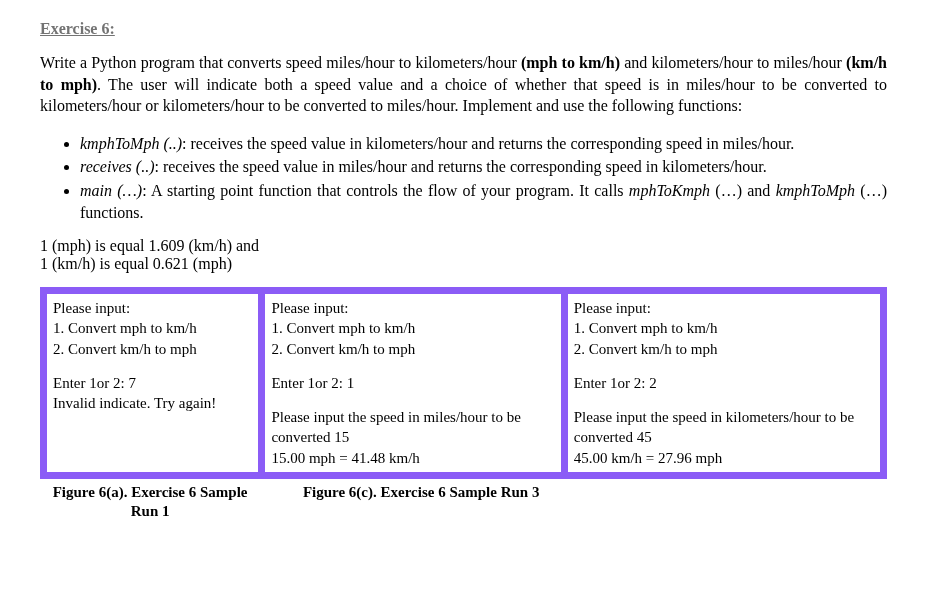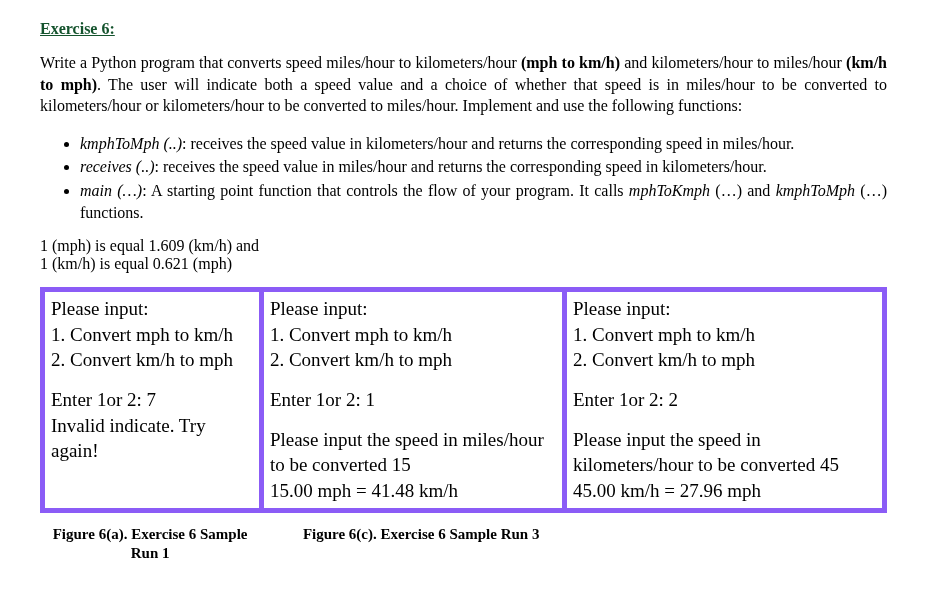--- a/index.html
+++ b/index.html
@@ -6,21 +6,21 @@
     font-family: "Times New Roman", Times, serif;
     font-size: 16px;
     color: #000;
     background: #fff;
     margin: 0;
     padding: 20px 40px;
     width: 927px;
     box-sizing: border-box;
   }
   .title {
-    color: #14532d;
+    color: #737373;
     font-weight: bold;
     text-decoration: underline;
     margin-bottom: 14px;
   }
   .para {
     text-align: justify;
     margin-bottom: 16px;
     line-height: 1.35;
   }
   .bold { font-weight: bold; }
@@ -45,36 +45,35 @@
   }
   .conv-right {
     flex: 1;
   }
   table.samples {
     border-collapse: collapse;
     width: 100%;
     margin-top: 6px;
   }
   table.samples td {
-    border: 5px solid #8b5cf6;
+    border: 7px solid #8b5cf6;
     vertical-align: top;
     padding: 4px 6px;
-    font-size: 19px;
+    font-size: 15px;
     line-height: 1.35;
   }
   .captions {
     display: flex;
     margin-top: 4px;
   }
   .captions > div {
     text-align: center;
     font-weight: bold;
     font-size: 15px;
     line-height: 1.3;
-    margin-top: 8px;
   }
   .cap1 { width: 26%; }
   .cap2 { width: 36%; }
   .cap3 { width: 38%; }
 </style>
 </head>
 <body>
 
 <div class="title">Exercise 6:</div>
 

